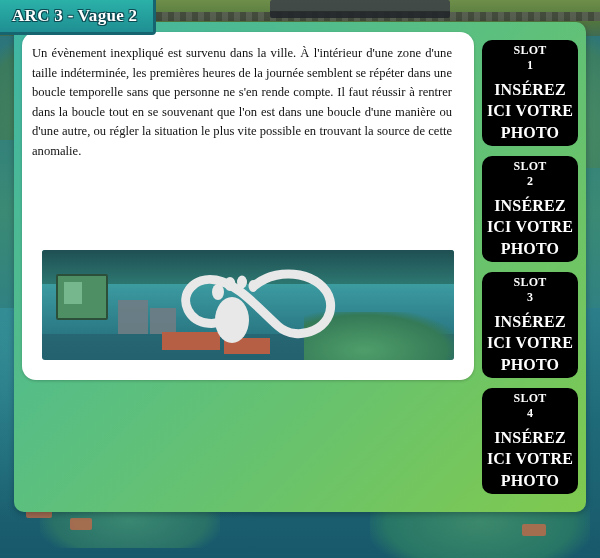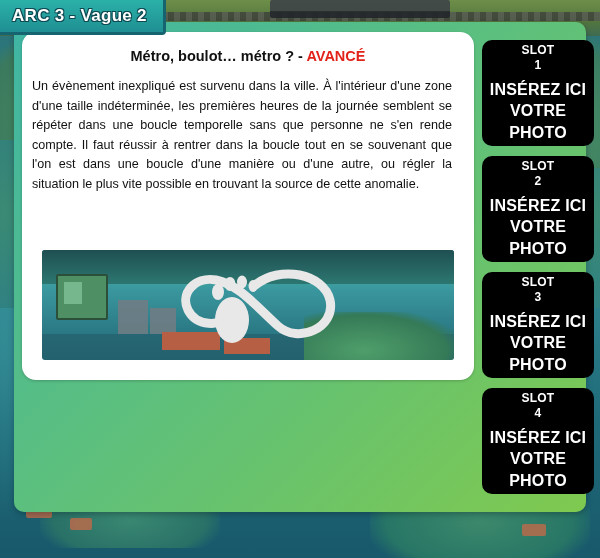--- a/index.html
+++ b/index.html
@@ -12,20 +12,21 @@
     overflow: hidden;
     font-family: "Liberation Sans", sans-serif;
     background: #1d5a63;
   }
 
   #root {
     position: relative;
     width: 600px;
     height: 558px;
     overflow: hidden;
+    font-family: Liberation Serif, serif;
   }
 
   
   .bg {
     position: absolute;
     inset: 0;
     background:
       linear-gradient(180deg, #2a6f78 0%, #2f7d7e 18%, #3b8a74 38%, #2d7f86 60%, #276f7f 100%);
   }
   .bg-top-strip {
@@ -198,21 +199,21 @@
   .slots {
     position: absolute;
     left: 482px; top: 40px;
     width: 96px;
     z-index: 5;
     display: flex;
     flex-direction: column;
     gap: 10px;
   }
   .slot {
-    width: 112px;
+    width: 96px;
     height: 106px;
     background: #000000;
     border-radius: 10px;
     color: #ffffff;
     display: flex;
     flex-direction: column;
     align-items: center;
     justify-content: center;
     text-align: center;
     font-size: 11px;
@@ -254,23 +255,20 @@
     <div class="bg-roof" style="right:54px; bottom:22px; width:24px; height:12px;"></div>
   </div>
 
   <div class="green-panel"></div>
 
   <div class="title-banner">
     <span class="title-text">ARC 3 - Vague 2</span>
   </div>
 
   <div class="card">
-    <div class="card-title">
-      <span>Métro, boulot… métro ? - </span><span class="level">AVANCÉ</span>
-    </div>
     <div class="card-body">Un évènement inexpliqué est survenu dans la ville. À l'intérieur d'une zone d'une taille indéterminée, les premières heures de la journée semblent se répéter dans une boucle temporelle sans que personne ne s'en rende compte. Il faut réussir à rentrer dans la boucle tout en se souvenant que l'on est dans une boucle d'une manière ou d'une autre, ou régler la situation le plus vite possible en trouvant la source de cette anomalie.</div>
 
     <div class="card-image">
       <div class="ci-sky"></div>
       <div class="ci-water"></div>
       <div class="ci-screen"></div>
       <div class="ci-build" style="left:76px; top:50px; width:30px; height:34px;"></div>
       <div class="ci-build" style="left:108px; top:58px; width:26px; height:26px;"></div>
       <div class="ci-roof2" style="left:120px; top:82px; width:58px; height:18px;"></div>
       <div class="ci-roof2" style="left:182px; top:88px; width:46px; height:16px;"></div>

